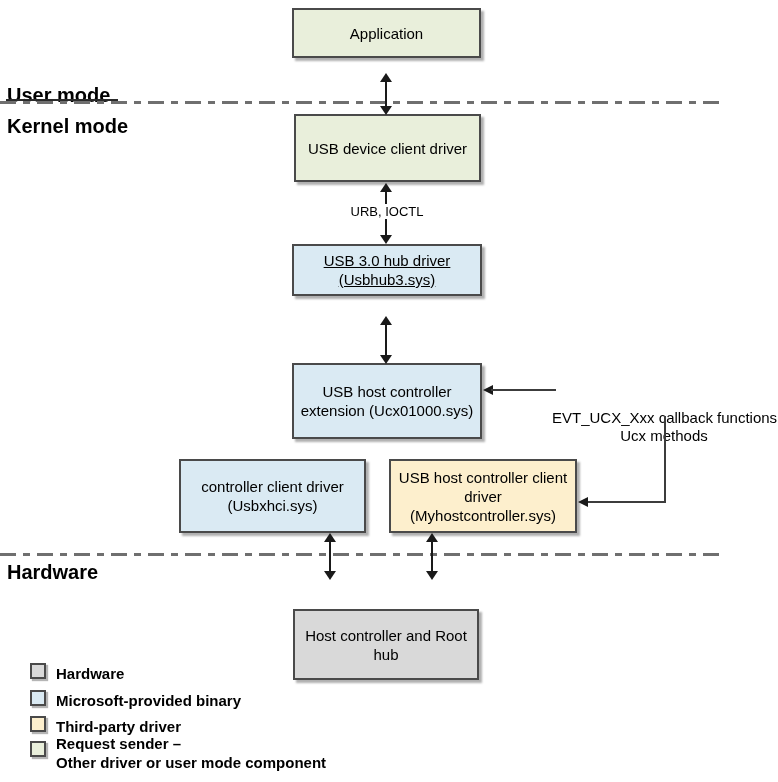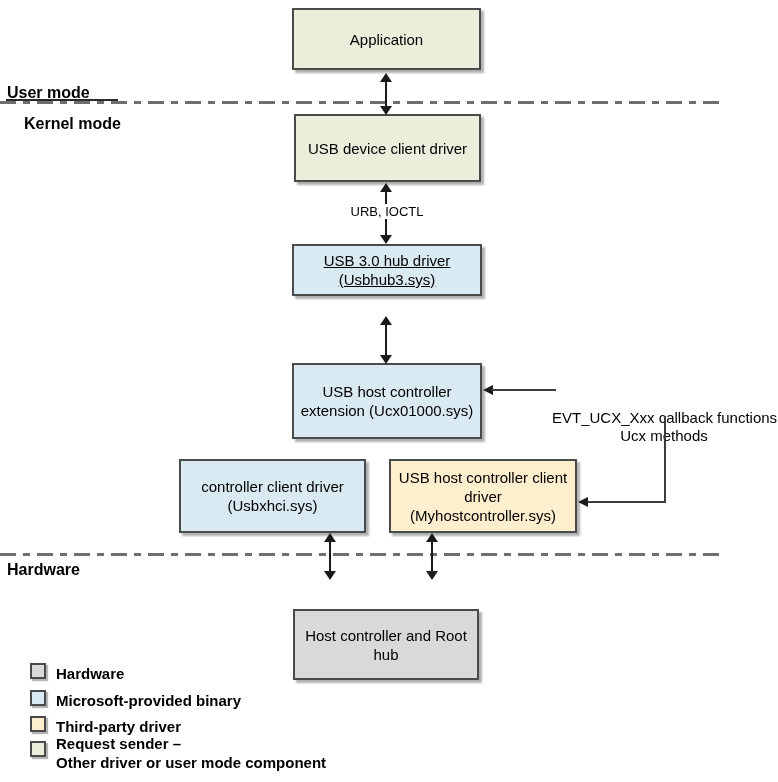--- a/index.html
+++ b/index.html
@@ -7,42 +7,42 @@
     position: relative; width: 778px; height: 782px; background: #ffffff;
     font-family: "Liberation Sans", sans-serif; color: #000; overflow: hidden;
   }
   
   .dbox {
     position: absolute; box-sizing: border-box;
     border: 2px solid #4a4a4a; box-shadow: 3px 3px 2px #b0b0b0;
     display: flex; flex-direction: column; align-items: center; justify-content: center;
     text-align: center; font-size: 15px; line-height: 19px;
   }
-  .box-application        { left: 292px; top: 8px;   width: 189px; height: 62px; }
+  .box-application        { left: 292px; top: 8px;   width: 189px; height: 50px; }
   .box-usb-device-client  { left: 294px; top: 114px; width: 187px; height: 68px; }
   .box-usb3-hub           { left: 292px; top: 244px; width: 190px; height: 52px; text-decoration: underline; }
   .box-ucx-extension      { left: 292px; top: 363px; width: 190px; height: 76px; }
   .box-ms-client          { left: 179px; top: 459px; width: 187px; height: 74px; }
   .box-third-party-client { left: 389px; top: 459px; width: 188px; height: 74px; }
   .box-host-controller    { left: 293px; top: 579px; width: 186px; height: 71px; margin-top: 30px; }
 
   
   .divider {
     position: absolute; left: 0; width: 722px; height: 3px;
     background: repeating-linear-gradient(90deg,
       #6f6f6f 0 16px, transparent 16px 23px,
       #6f6f6f 23px 30px, transparent 30px 37px);
   }
   .divider-user-kernel { top: 101px; }
   .divider-hardware    { top: 553px; }
   .user-mode-underline { position: absolute; left: 6px; top: 99px; width: 112px; height: 2px; background: #2b2b2b; }
 
-  .section-label { position: absolute; font-size: 16px; font-weight: bold; white-space: nowrap; }
+  .section-label { position: absolute; font-size: 20px; font-weight: bold; white-space: nowrap; }
   .label-user-mode   { left: 7px; top: 84px; }
-  .label-kernel-mode { left: 7px; top: 115px; margin-left: 17px; }
+  .label-kernel-mode { left: 7px; top: 115px; }
   .label-hardware    { left: 7px; top: 561px; }
 
   
   .varrow { position: absolute; width: 12px; }
   .varrow .shaft { position: absolute; left: 5px; top: 7px; bottom: 7px; width: 2px; background: #1a1a1a; }
   .varrow .head-up {
     position: absolute; top: 0; left: 0; width: 0; height: 0;
     border-left: 6px solid transparent; border-right: 6px solid transparent;
     border-bottom: 9px solid #1a1a1a;
   }

